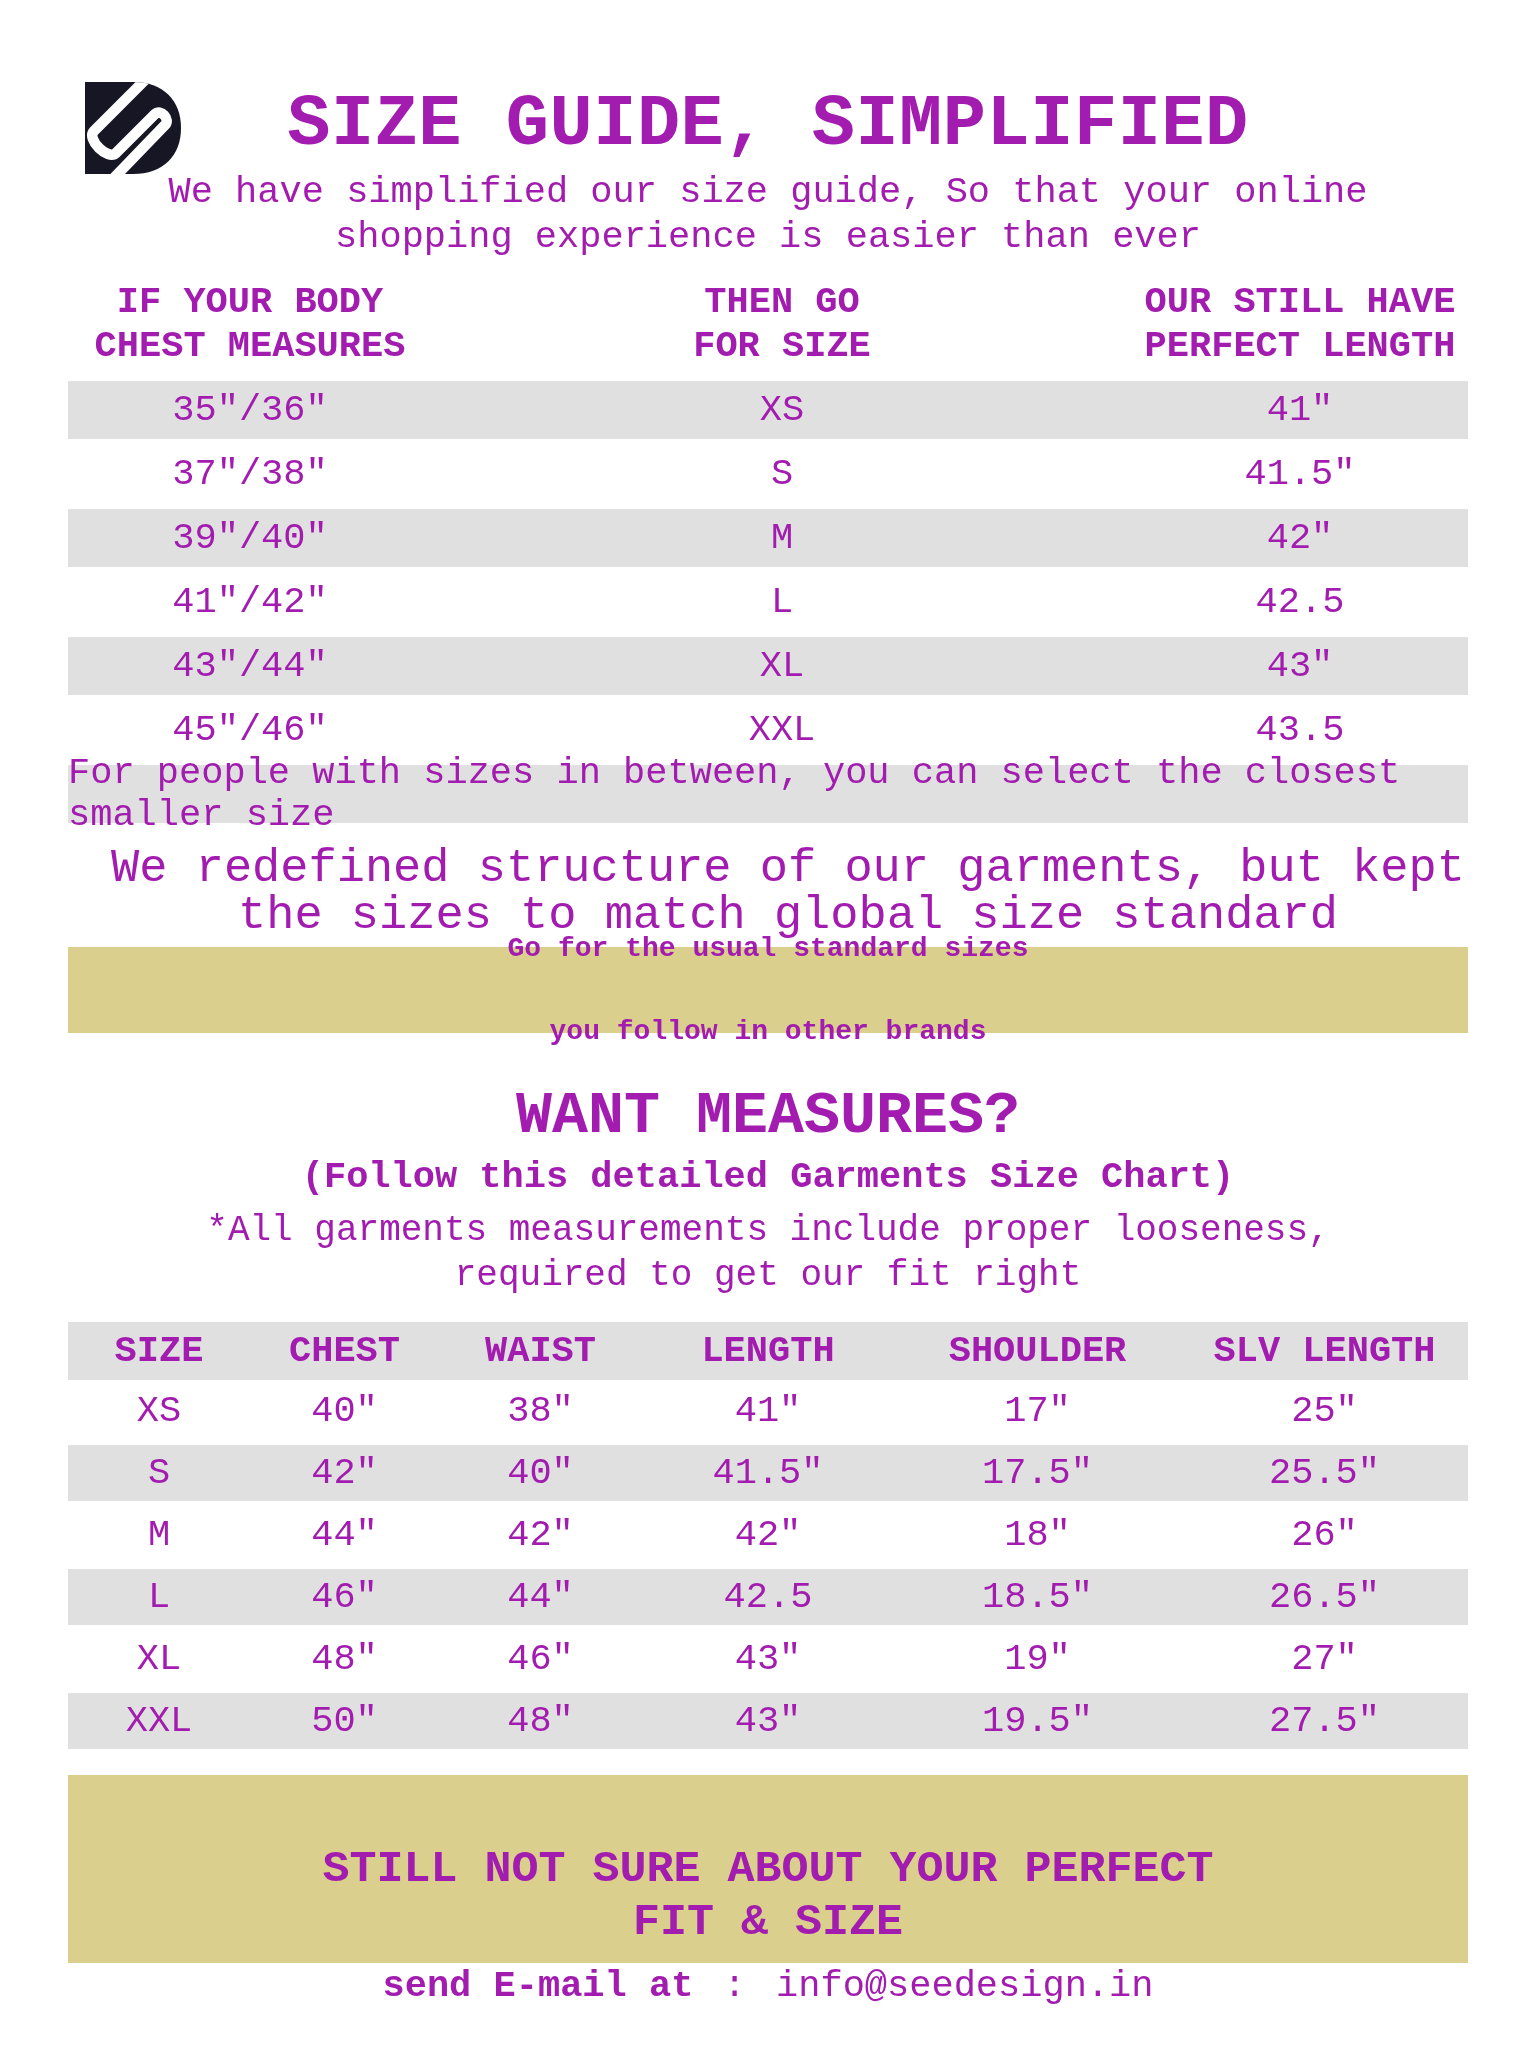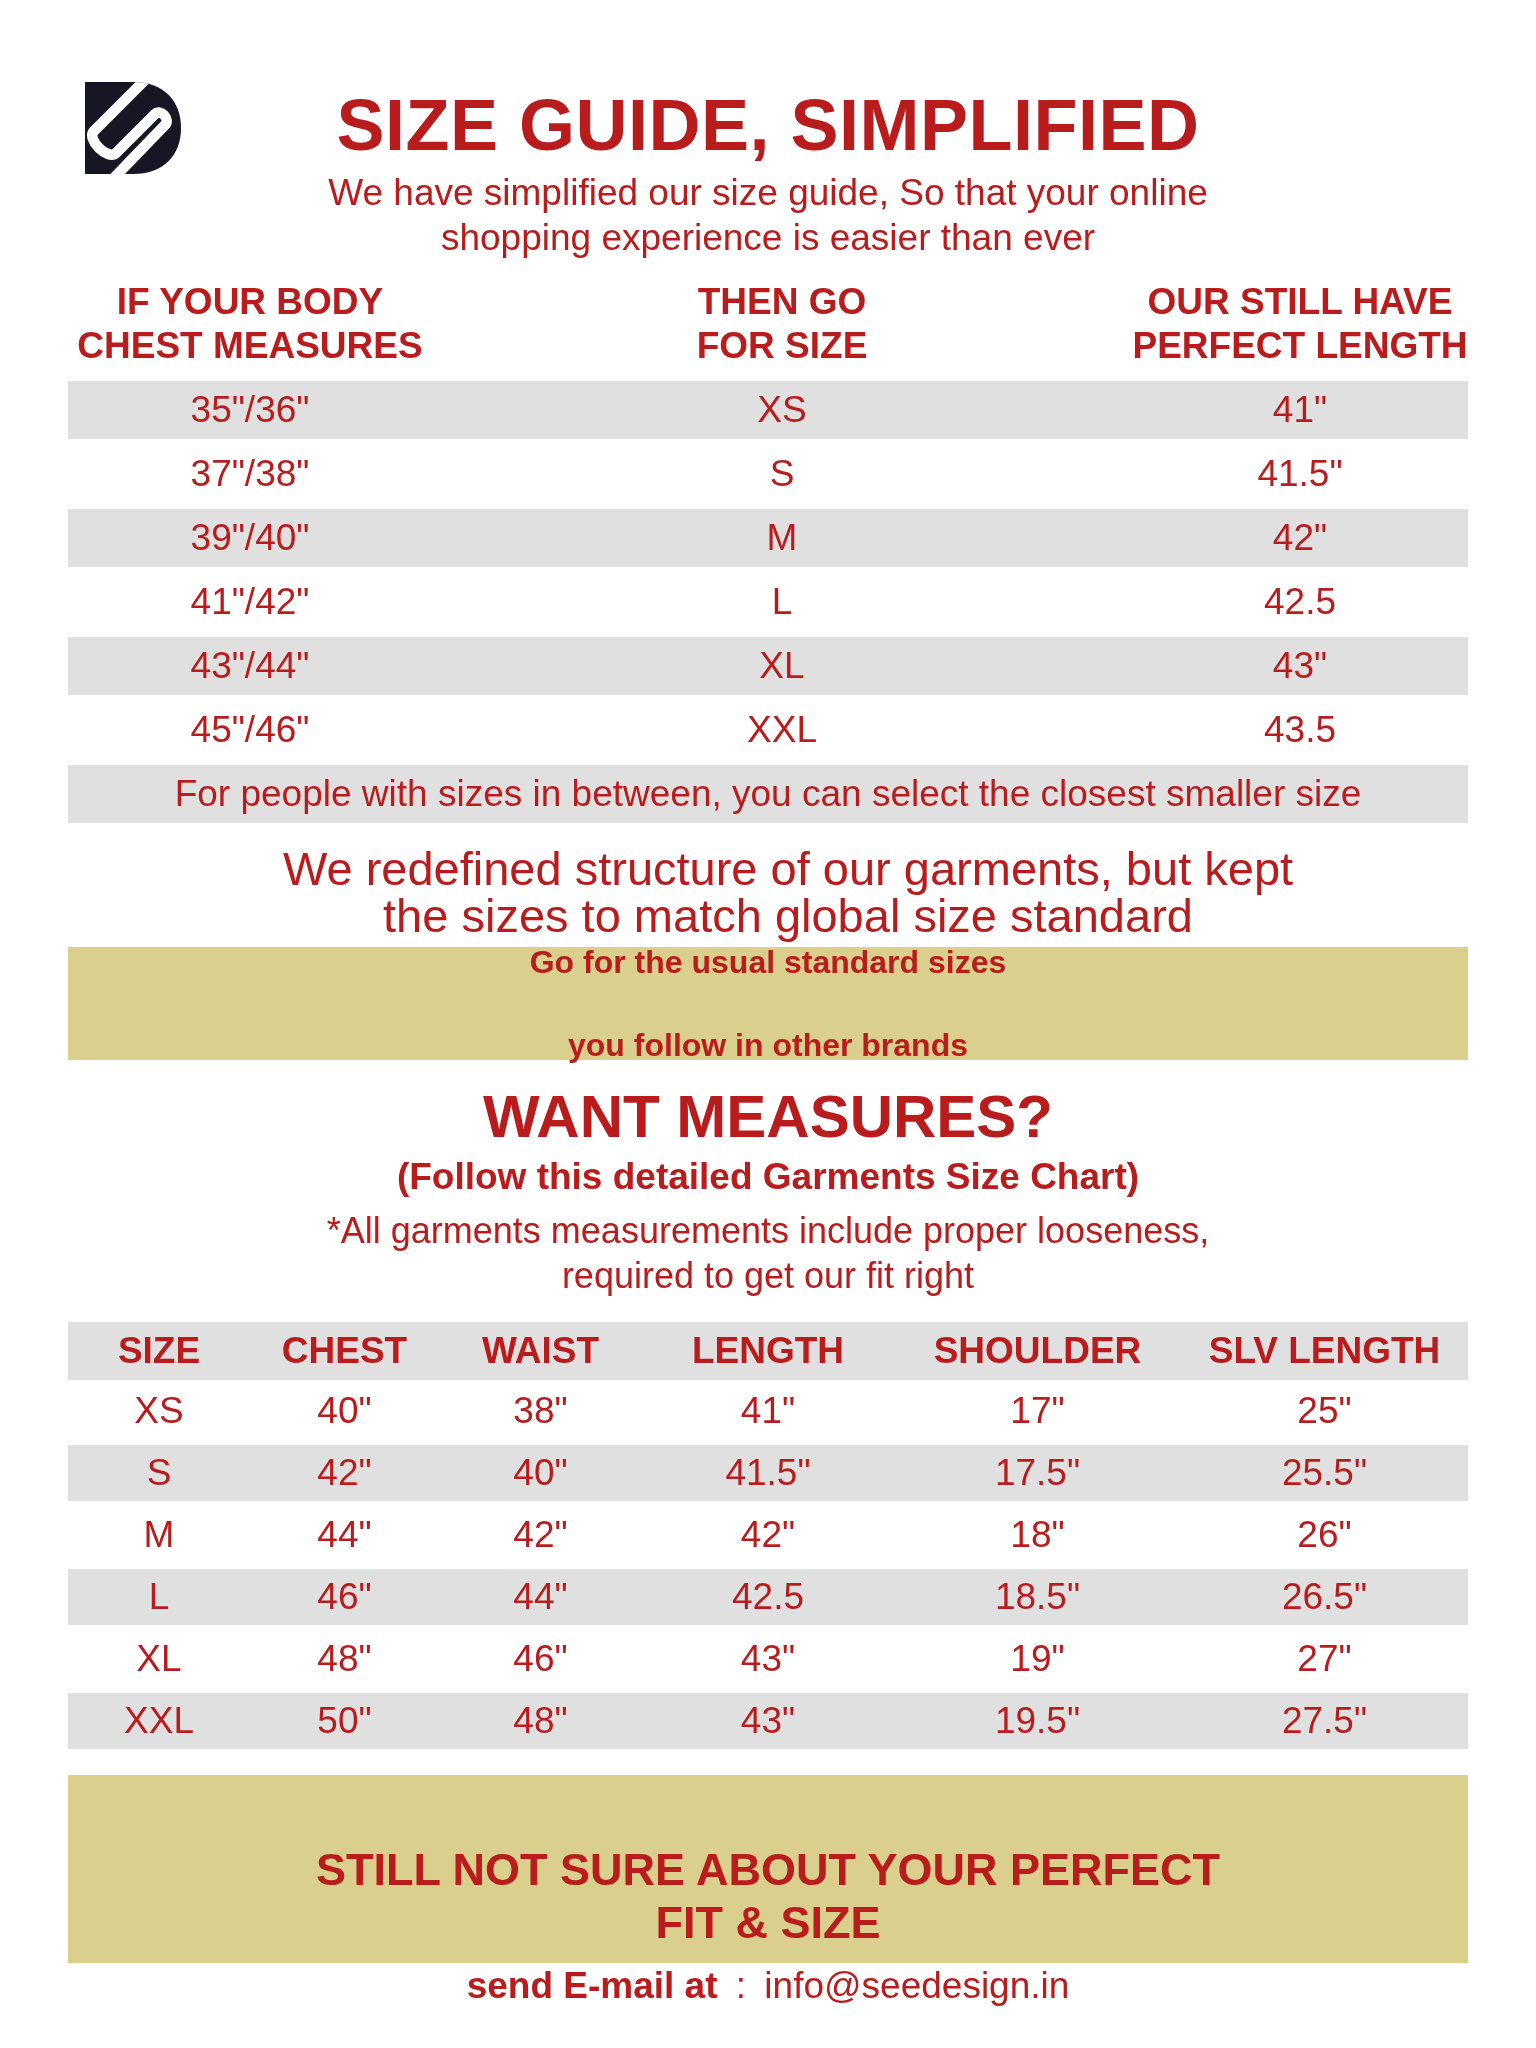--- a/index.html
+++ b/index.html
@@ -1,18 +1,18 @@
 <!DOCTYPE html>
 <html><head>
 <meta charset="utf-8">
 <style>
   html,body{margin:0;padding:0;background:#ffffff;}
   .page{
     position:relative;width:1536px;height:2048px;background:#ffffff;
-    font-family:Liberation Sans, sans-serif;color:#b91c1c;overflow:hidden;
+    font-family:Liberation Mono, monospace;color:#a21caf;overflow:hidden;
   }
   
   .logo{position:absolute;left:83px;top:82px;width:100px;height:92px;}
   .page-title{
     position:absolute;left:0;top:84px;width:100%;text-align:center;
     font-size:72px;font-weight:bold;letter-spacing:0.5px;
   }
   .page-subtitle{
     position:absolute;left:0;top:170px;width:100%;text-align:center;
     font-size:37px;line-height:45px;
@@ -32,23 +32,23 @@
   .t1-note{
     height:64px;display:flex;align-items:center;justify-content:center;
     font-size:37px;box-sizing:border-box;
   }
   
   .redefined{
     position:absolute;left:0;top:845px;width:100%;text-align:center;
     font-size:47px;line-height:47px;padding-left:20px;
   }
   .banner1{
-    position:absolute;left:68px;top:947px;width:1400px;height:113px;
+    position:absolute;left:68px;top:947px;width:1400px;height:86px;
     display:flex;flex-direction:column;justify-content:center;text-align:center;
-    font-weight:bold;font-size:32px;line-height:51px;gap:32px;
+    font-weight:bold;font-size:28px;line-height:51px;gap:32px;
   }
   .details-title{
     position:absolute;left:0;top:1082px;width:100%;text-align:center;
     font-size:60px;font-weight:bold;
   }
   .details-sub{
     position:absolute;left:0;top:1156px;width:100%;text-align:center;
     font-size:37px;font-weight:bold;
   }
   .details-note{

